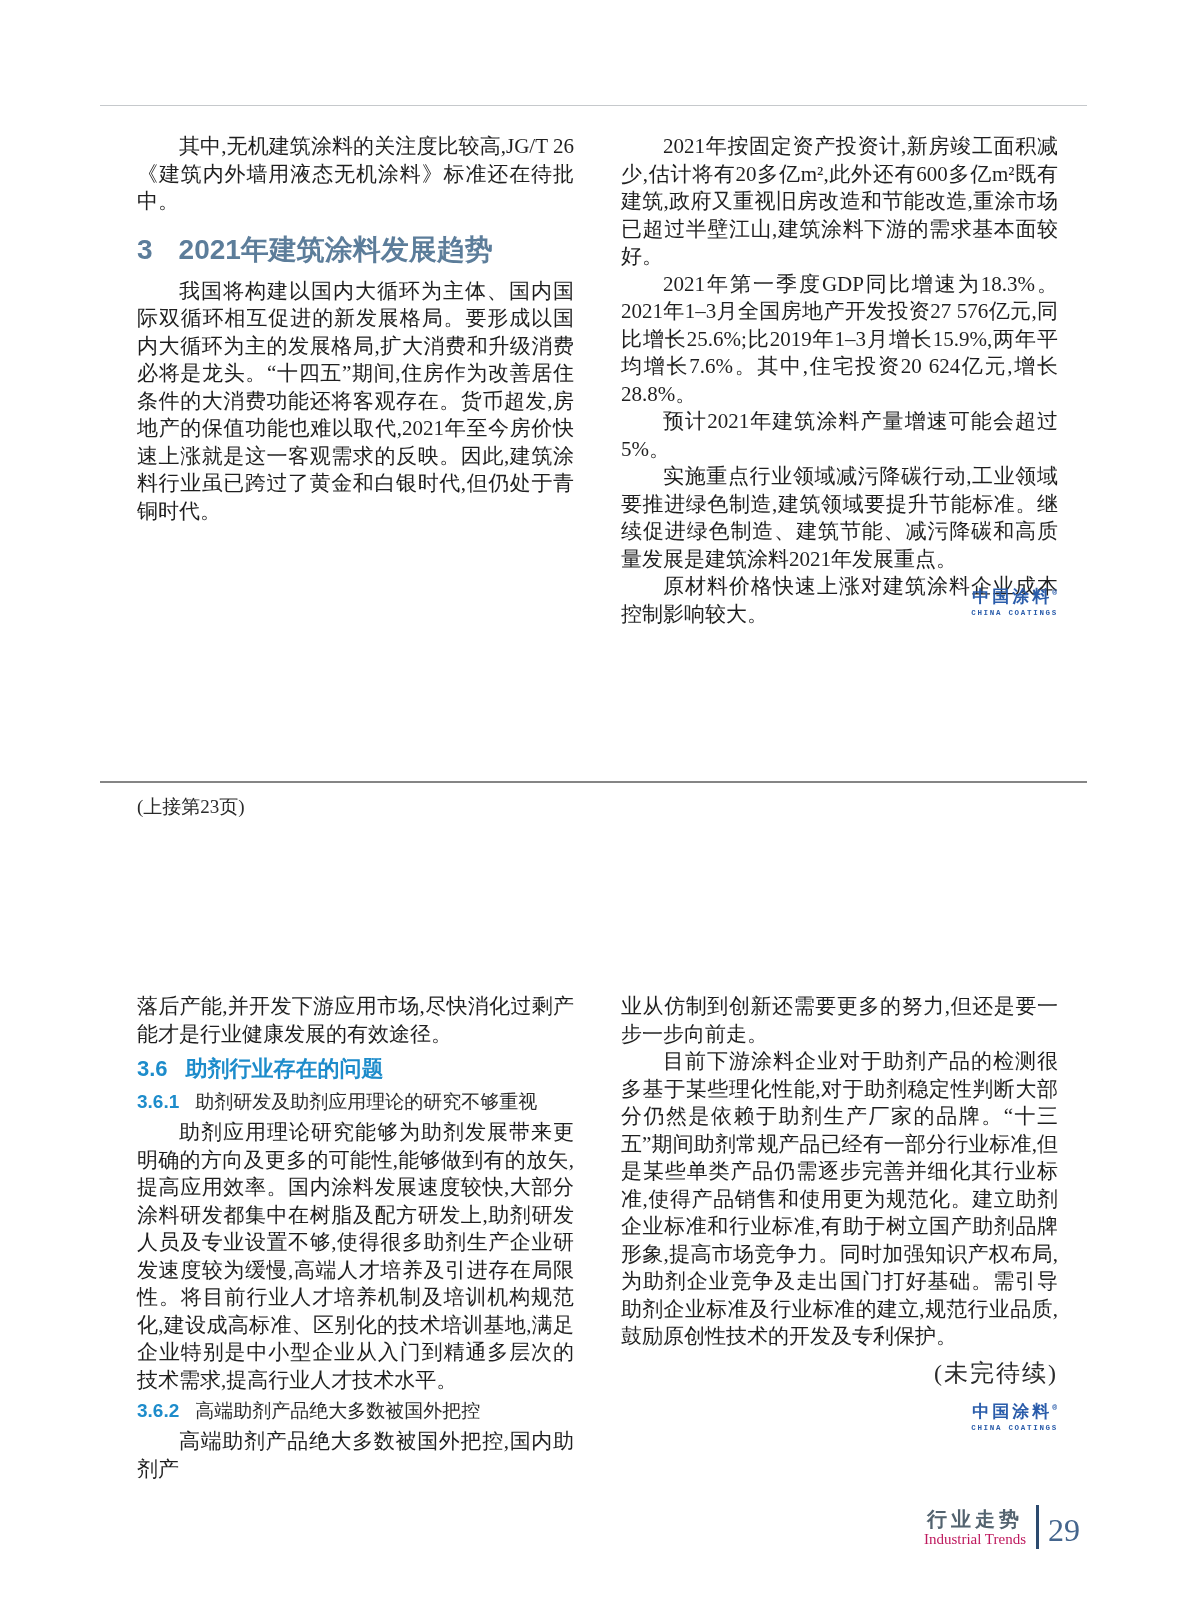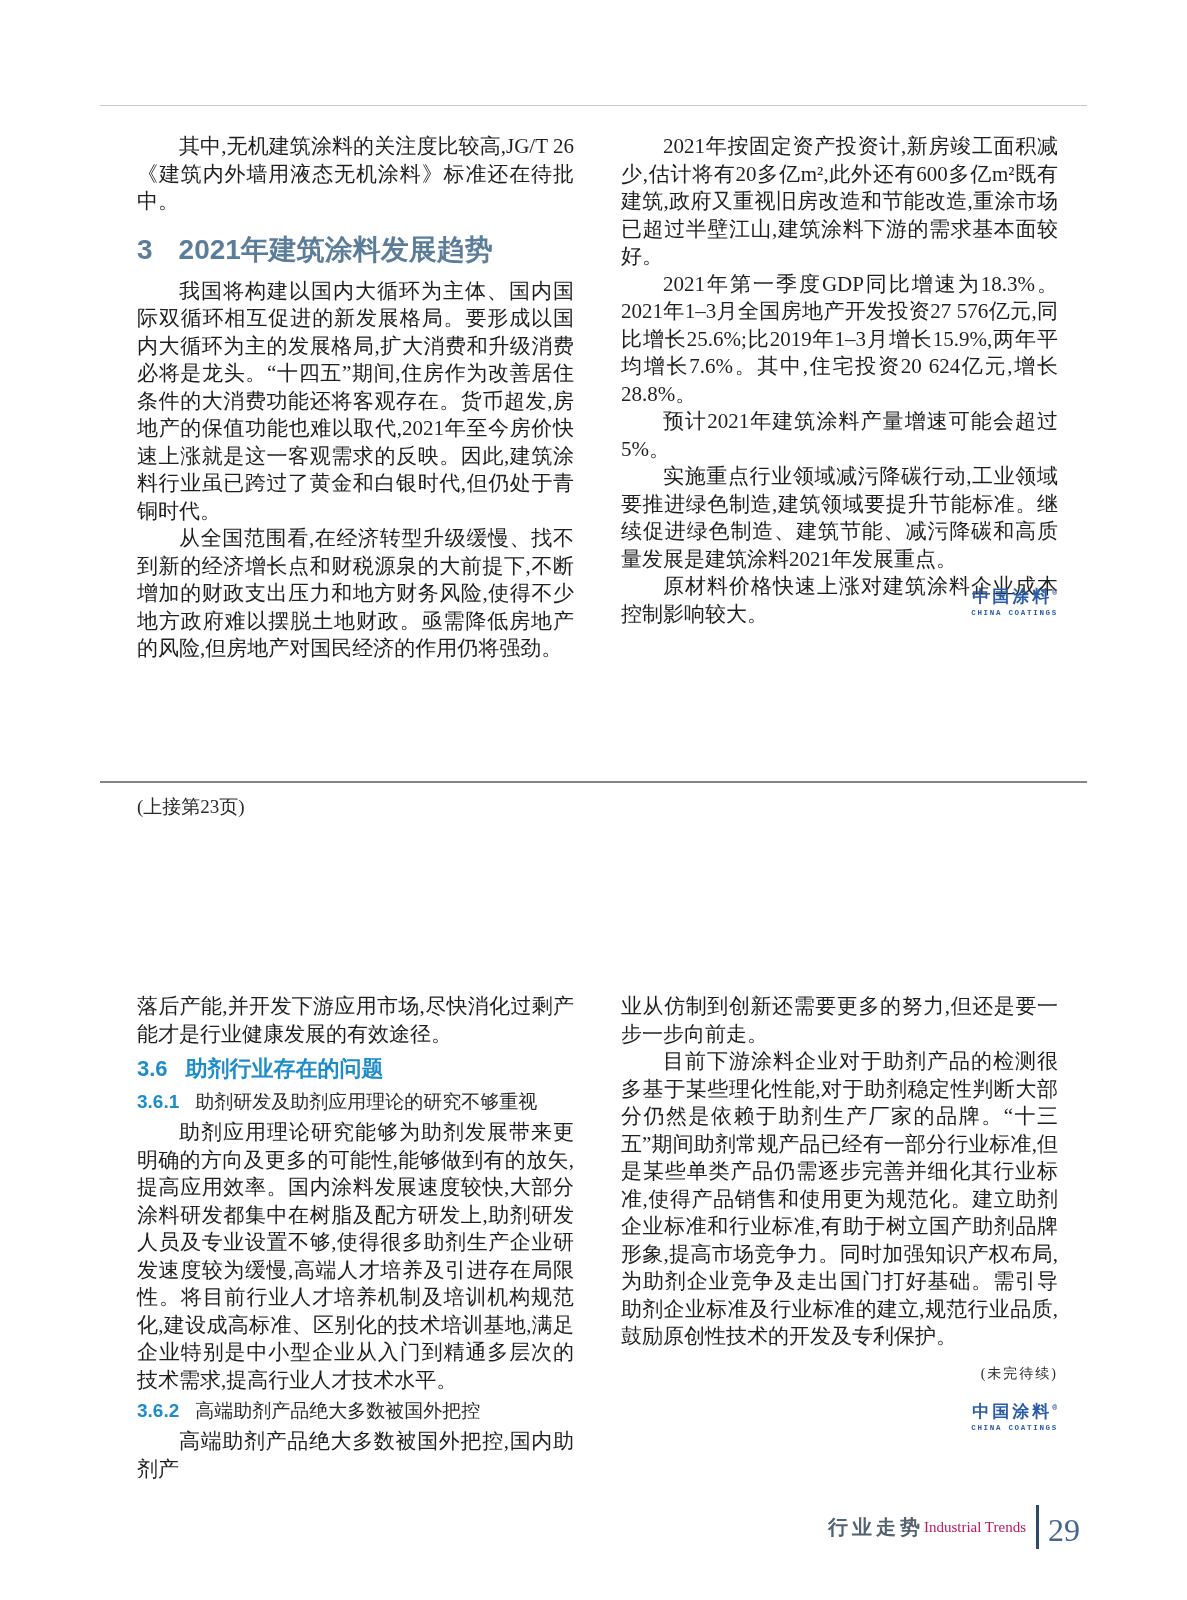--- a/index.html
+++ b/index.html
@@ -71,28 +71,28 @@
   .mid-rule {
     position:absolute; top:781px; left:100px; width:987px; height:2px;
     background:#858585;
   }
   .continuation-note {
     position:absolute; top:794px; left:137px;
     font-size:19px; line-height:26px; color:#2a2a2a;
   }
   .to-be-continued {
     margin-top:9px; text-align:right; text-indent:0;
-    font-size:14px; letter-spacing:2px; color:#2a2a2a;
+    font-size:24px; letter-spacing:2px; color:#2a2a2a;
   }
   
   .footer {
     position:absolute; top:1502px; right:107px;
     display:flex; align-items:center;
   }
-  .footer-label { display:flex; align-items:center; }
+  .footer-label { display:flex; flex-direction:column; align-items:center; }
   .footer-cn {
     font-family:"Liberation Sans", sans-serif; font-weight:bold;
     font-size:20px; line-height:24px; letter-spacing:4px; color:#53636f;
   }
   .footer-en {
     font-family:"Liberation Serif", serif;
     font-size:15px; line-height:16px; color:#be185d;text-align:center;
   }
   .footer-bar {
     width:3px; height:44px; background:#2c4a6e; margin:0 9px 0 10px;
@@ -108,21 +108,20 @@
 <div class="page">
 
   <div class="header-rule"></div>
 
   <div class="column upper-left">
     <p class="para">其中,无机建筑涂料的关注度比较高,JG/T 26《建筑内外墙用液态无机涂料》标准还在待批中。</p>
     <div class="section-heading">
       <span class="sec-no">3</span><span>2021年建筑涂料发展趋势</span>
     </div>
     <p class="para">我国将构建以国内大循环为主体、国内国际双循环相互促进的新发展格局。要形成以国内大循环为主的发展格局,扩大消费和升级消费必将是龙头。“十四五”期间,住房作为改善居住条件的大消费功能还将客观存在。货币超发,房地产的保值功能也难以取代,2021年至今房价快速上涨就是这一客观需求的反映。因此,建筑涂料行业虽已跨过了黄金和白银时代,但仍处于青铜时代。</p>
-    <p class="para">从全国范围看,在经济转型升级缓慢、找不到新的经济增长点和财税源泉的大前提下,不断增加的财政支出压力和地方财务风险,使得不少地方政府难以摆脱土地财政。亟需降低房地产的风险,但房地产对国民经济的作用仍将强劲。</p>
   </div>
 
   <div class="column upper-right">
     <p class="para">2021年按固定资产投资计,新房竣工面积减少,估计将有20多亿m²,此外还有600多亿m²既有建筑,政府又重视旧房改造和节能改造,重涂市场已超过半壁江山,建筑涂料下游的需求基本面较好。</p>
     <p class="para">2021年第一季度GDP同比增速为18.3%。2021年1–3月全国房地产开发投资27 576亿元,同比增长25.6%;比2019年1–3月增长15.9%,两年平均增长7.6%。其中,住宅投资20 624亿元,增长28.8%。</p>
     <p class="para">预计2021年建筑涂料产量增速可能会超过5%。</p>
     <p class="para">实施重点行业领域减污降碳行动,工业领域要推进绿色制造,建筑领域要提升节能标准。继续促进绿色制造、建筑节能、减污降碳和高质量发展是建筑涂料2021年发展重点。</p>
     <p class="para">原材料价格快速上涨对建筑涂料企业成本控制影响较大。</p>
   </div>
 

